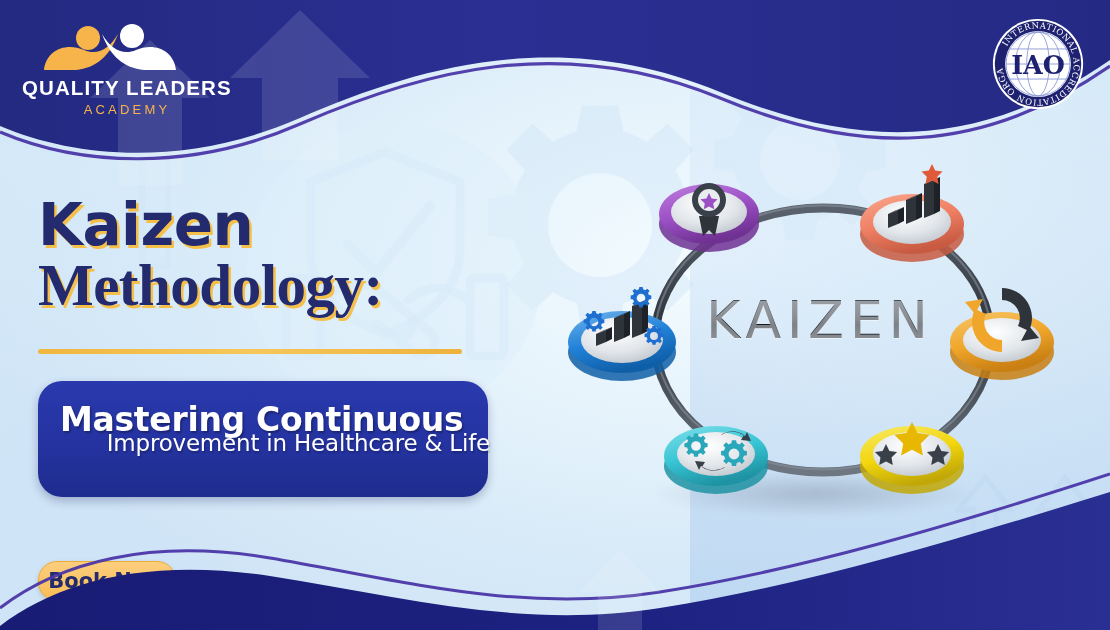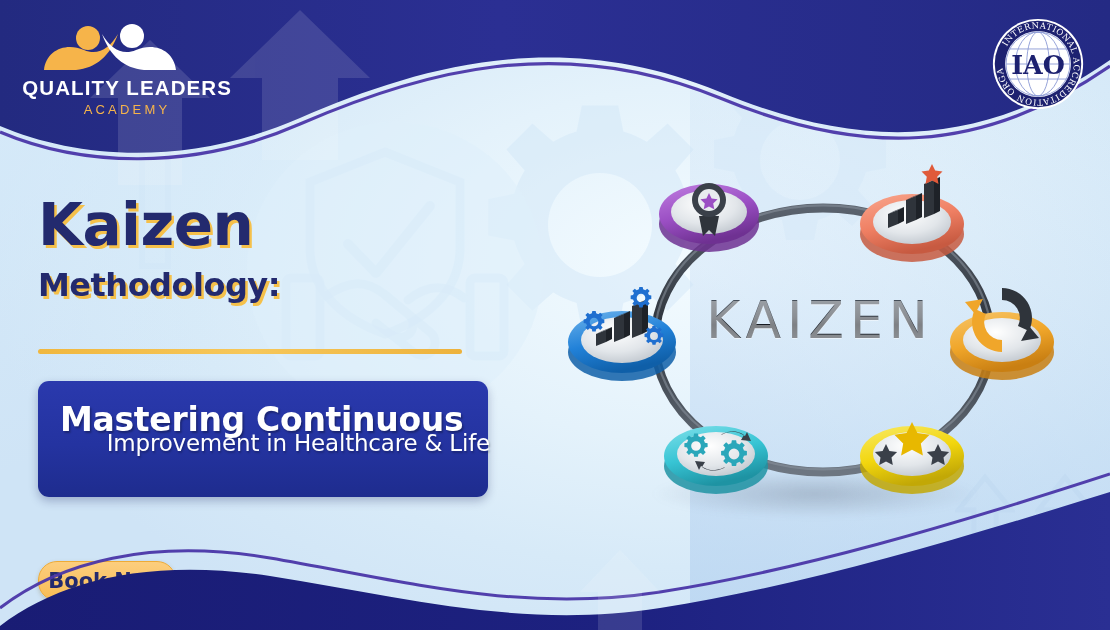--- a/index.html
+++ b/index.html
@@ -34,21 +34,21 @@
   .top-band svg{display:block;}
 
   
   .bot-wave{position:absolute;left:0;bottom:0;width:1110px;height:200px;}
   .bot-wave svg{display:block;}
 
   
   .logo{position:absolute;left:22px;top:22px;width:210px;height:90px;}
   .logo-mark{position:absolute;left:18px;top:0;width:140px;height:52px;}
   .logo-title{
-    position:absolute;left:0;top:54px;width:210px;text-align:right;
+    position:absolute;left:0;top:54px;width:210px;text-align:left;
     color:#ffffff;font-size:20.5px;font-weight:bold;letter-spacing:1.1px;
     font-family:"Liberation Sans", sans-serif;
   }
   .logo-sub{
     position:absolute;left:0;top:80px;width:210px;text-align:center;
     color:#f4b councils;
   }
   .logo-sub{
     position:absolute;left:0;top:80px;width:210px;text-align:center;
     color:#f6b44a;font-size:13px;font-weight:normal;letter-spacing:3.2px;
@@ -61,32 +61,32 @@
   .headline{position:absolute;left:38px;top:192px;width:520px;}
   .h-line{
     color:#232a6e;
     font-family:"DejaVu Sans", sans-serif;
     font-weight:bold;
     font-size:58px;
     line-height:66px;
     letter-spacing:-0.5px;
     text-shadow:2.5px 3px 0 #f5c04a;
   }
-  .h-line.l2{font-size:32px;line-height:58px;margin-top:-2px;}
+  .h-line.l2{font-size:59px;line-height:58px;margin-top:-2px;font-family:Liberation Serif, serif;}
 
   .gold-rule{
     position:absolute;left:38px;top:349px;width:424px;height:5px;
     background:linear-gradient(90deg,#f0b73f 0%,#f6c75a 50%,#edb23c 100%);
     border-radius:3px;
   }
 
   
   .sub-box{
     position:absolute;left:38px;top:381px;width:450px;height:116px;
-    border-radius:11px;
+    border-radius:24px;
     background:linear-gradient(180deg,#2a39ad 0%,#2433a0 55%,#1e2c8e 100%);
     box-shadow:0 4px 10px rgba(20,30,90,.28);
     padding:0;
   }
   .sub-strong{
     position:absolute;left:22px;top:19px;width:420px;
     color:#ffffff;font-size:33px;font-weight:bold;letter-spacing:-0.3px;
     font-family:"DejaVu Sans", sans-serif;
     text-shadow:1.5px 2px 2px rgba(0,0,0,.30);
   }

